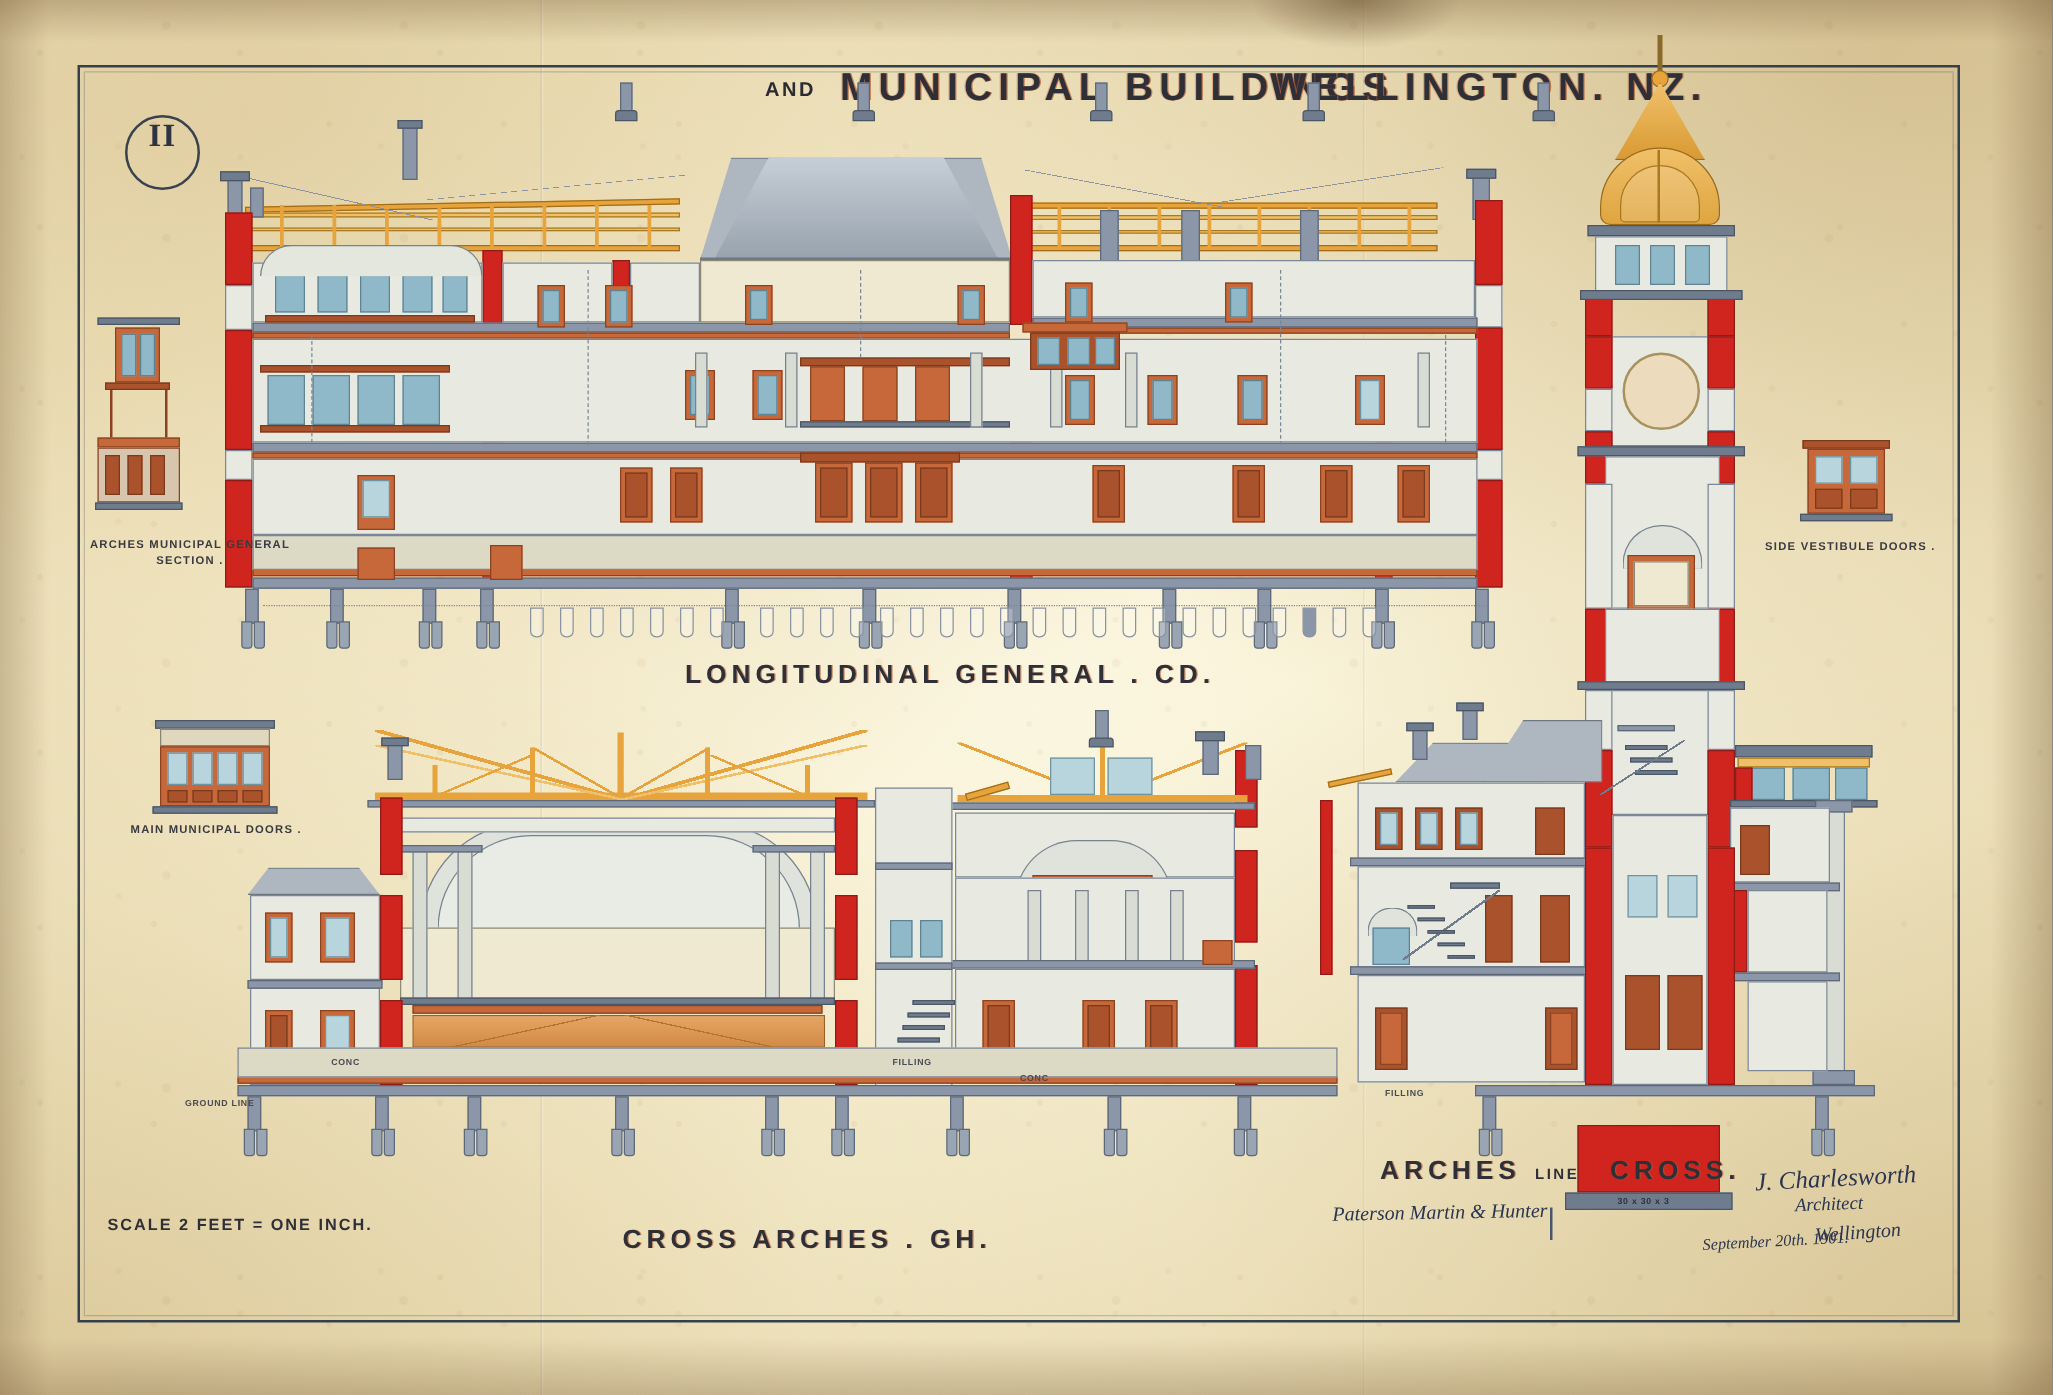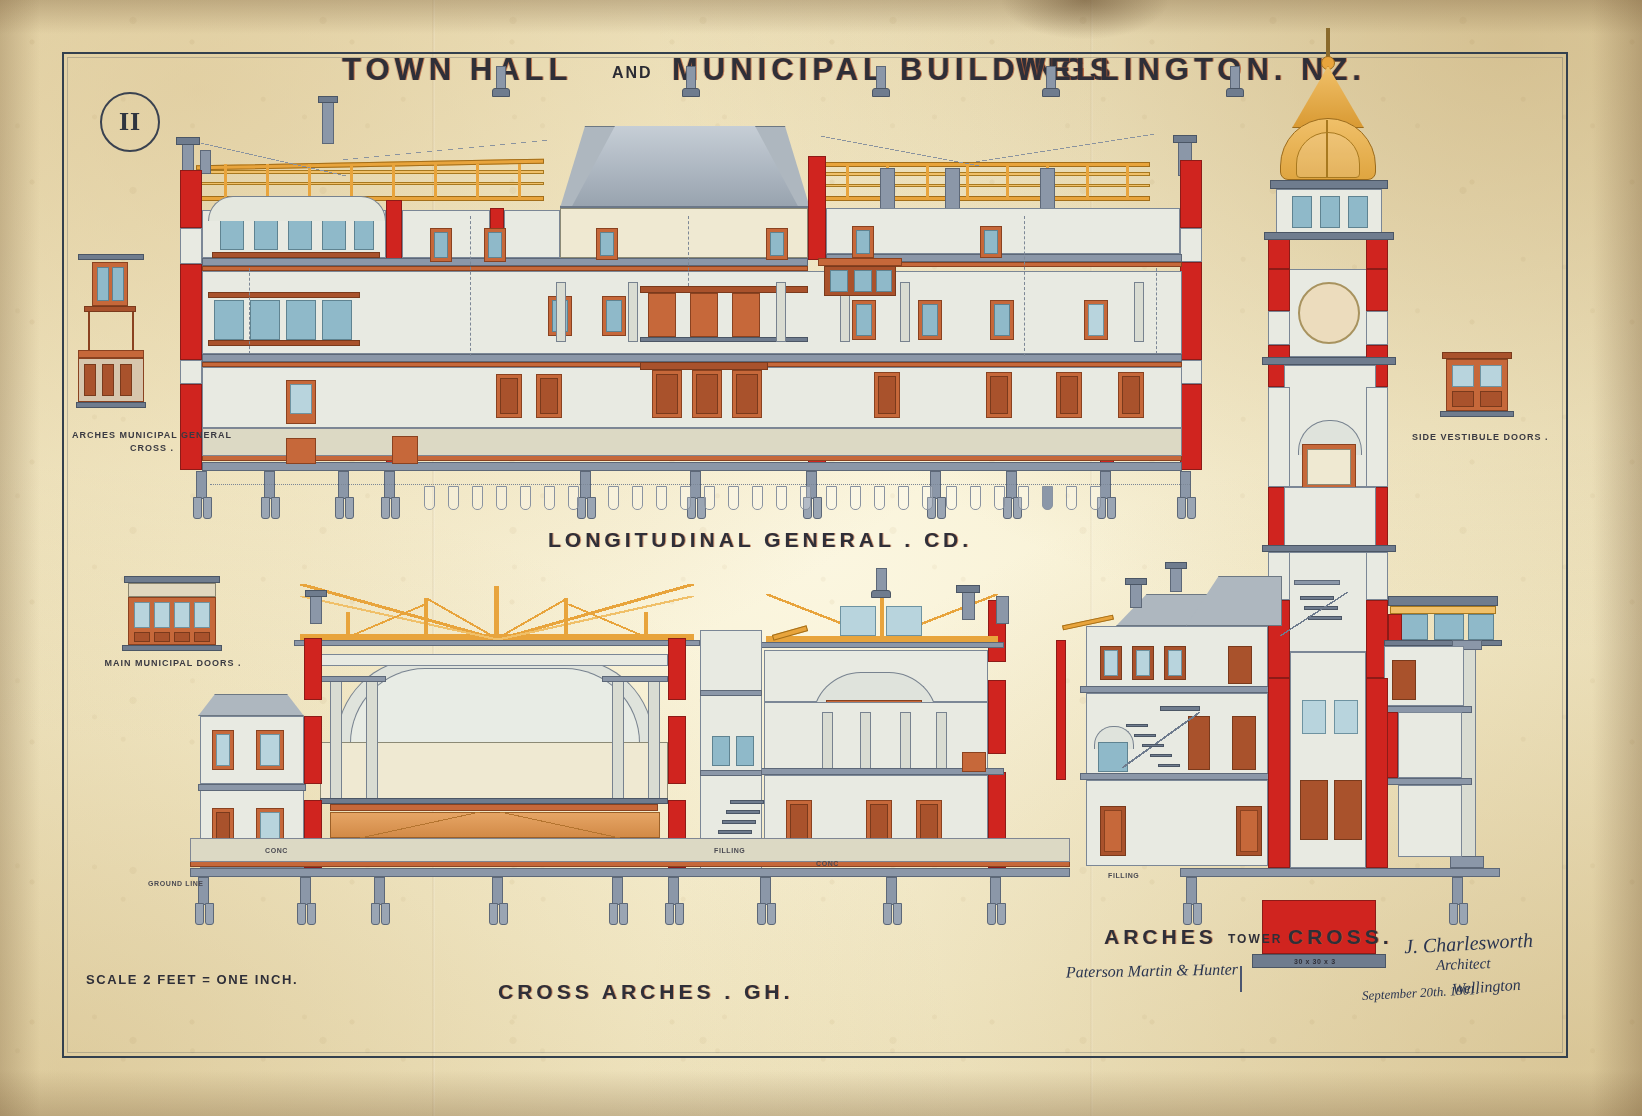--- a/index.html
+++ b/index.html
@@ -32,21 +32,21 @@
        font-family:"Liberation Sans",sans-serif;letter-spacing:2px;}
   .title-main{font-size:31px;letter-spacing:5px;color:#2f2f38;
     text-shadow:1px 0 0 rgba(183,92,52,.75),-1px 0 0 rgba(183,92,52,.35);}
   .cap{font-size:21px;letter-spacing:4px;color:#2f2f38;font-weight:700;
     text-shadow:1px 0 0 rgba(183,92,52,.6);}
   .small-cap{font-size:9px;letter-spacing:1.4px;color:#3a3a42;font-weight:700;text-align:center;}
   .scale-txt{font-size:13px;letter-spacing:1.6px;color:#2f2f38;font-weight:700;}
   .sig{position:absolute;font-family:"Liberation Serif",serif;font-style:italic;color:#2a3550;white-space:nowrap;}
 
   .sheetnum{position:absolute;left:100px;top:92px;width:56px;height:56px;border:2px solid #3a4250;border-radius:50%;
-    display:flex;align-items:center;justify-content:center;}
+    display:flex;align-items:flex-start;justify-content:center;}
   .sheetnum span{font-family:"Liberation Serif",serif;font-size:26px;font-weight:700;color:#2f3540;letter-spacing:1px;}
 
   
   .blk{position:absolute;box-sizing:border-box;}
   .wall{background:#e8eae2;border:1px solid #7b8796;}
   .red{background:#d0241f;border:1px solid #8d1b17;}
   .gry{background:#8b97a8;border:1px solid #5d6878;}
   .gryd{background:#6f7c8e;border:1px solid #4b5665;}
   .tim{background:#e8a43c;border:1px solid #a36e19;}
   .timl{background:#f0c069;border:1px solid #a8791f;}
@@ -78,21 +78,20 @@
   <div class="edge-dark" style="left:0;top:0;width:40px;height:1116px;background:linear-gradient(90deg,rgba(120,92,56,.3),rgba(120,92,56,0));"></div>
   <div class="edge-dark" style="left:1592px;top:0;width:50px;height:1116px;background:linear-gradient(270deg,rgba(120,92,56,.36),rgba(120,92,56,0));"></div>
   <div class="edge-dark" style="left:1000px;top:0;width:170px;height:40px;background:radial-gradient(ellipse at 50% 0,rgba(95,70,40,.5),rgba(95,70,40,0) 70%);"></div>
 
   <div class="border"></div>
 
   <div class="sheetnum">
     <span>II</span>
   </div>
 
-  <div class="ttl title-main" style="left:342px;top:52px;">TOWN HALL</div>
   <div class="ttl" style="left:612px;top:64px;font-size:16px;letter-spacing:2px;">AND</div>
   <div class="ttl title-main" style="left:672px;top:52px;">MUNICIPAL BUILDINGS</div>
   <div class="ttl title-main" style="left:1016px;top:52px;">WELLINGTON. NZ.</div>
 
   <div>
 
     <div class="blk roofgy" style="left:560px;top:126px;width:250px;height:82px;clip-path:polygon(0 100%,10% 0,90% 0,100% 100%);"></div>
     <div class="blk" style="left:560px;top:126px;width:250px;height:84px;background:linear-gradient(180deg,#c6ced6,#96a1ad);clip-path:polygon(4% 100%,22% 0,78% 0,96% 100%);border:none;"></div>
     <div class="blk line" style="left:560px;top:206px;width:252px;height:2px;"></div>
 
@@ -364,21 +363,21 @@
     <div class="blk woodd" style="left:84px;top:306px;width:52px;height:6px;"></div>
     <div class="blk wood" style="left:78px;top:350px;width:66px;height:8px;"></div>
     <div class="blk" style="left:78px;top:358px;width:66px;height:44px;border:1px solid #8a4220;background:#d7c6ad;"></div>
     <div class="blk woodd" style="left:84px;top:364px;width:12px;height:32px;"></div>
     <div class="blk woodd" style="left:102px;top:364px;width:12px;height:32px;"></div>
     <div class="blk woodd" style="left:120px;top:364px;width:12px;height:32px;"></div>
     <div class="blk gryd" style="left:76px;top:402px;width:70px;height:6px;"></div>
     <div class="blk" style="left:88px;top:312px;width:2px;height:38px;background:#8a4220;border:none;"></div>
     <div class="blk" style="left:132px;top:312px;width:2px;height:38px;background:#8a4220;border:none;"></div>
     <div class="ttl small-cap" style="left:64px;top:430px;width:176px;letter-spacing:1px;">ARCHES MUNICIPAL GENERAL</div>
-    <div class="ttl small-cap" style="left:64px;top:443px;width:176px;letter-spacing:1px;">CROSS .</div>
+    <div class="ttl small-cap" style="left:64px;top:443px;width:176px;letter-spacing:1px;">SECTION .</div>
   </div>
 
   <div>
     <div class="blk woodd" style="left:1442px;top:352px;width:70px;height:7px;"></div>
     <div class="blk wood" style="left:1446px;top:359px;width:62px;height:52px;"></div>
     <div class="blk glassl" style="left:1452px;top:365px;width:22px;height:22px;"></div>
     <div class="blk glassl" style="left:1480px;top:365px;width:22px;height:22px;"></div>
     <div class="blk woodd" style="left:1452px;top:391px;width:22px;height:16px;"></div>
     <div class="blk woodd" style="left:1480px;top:391px;width:22px;height:16px;"></div>
     <div class="blk gryd" style="left:1440px;top:411px;width:74px;height:6px;"></div>
@@ -680,21 +679,21 @@
 
     <div class="pile" style="left:1186px;top:877px;height:26px;"></div>
     <div class="pileb" style="left:1183px;top:903px;height:20px;"></div>
     <div class="pileb" style="left:1193px;top:903px;height:20px;"></div>
     <div class="pile" style="left:1452px;top:877px;height:26px;"></div>
     <div class="pileb" style="left:1449px;top:903px;height:20px;"></div>
     <div class="pileb" style="left:1459px;top:903px;height:20px;"></div>
     <div class="ttl" style="left:1108px;top:872px;font-size:7px;letter-spacing:.6px;color:#4a4a52;">FILLING</div>
 
     <div class="ttl cap" style="left:1104px;top:925px;">ARCHES</div>
-    <div class="ttl" style="left:1228px;top:932px;font-size:12px;letter-spacing:2px;color:#2f2f38;font-weight:700;">TOWER</div>
+    <div class="ttl" style="left:1228px;top:932px;font-size:12px;letter-spacing:2px;color:#2f2f38;font-weight:700;">LINE</div>
     <div class="ttl cap" style="left:1288px;top:925px;">CROSS.</div>
   </div>
 
   <div class="ttl scale-txt" style="left:86px;top:972px;">SCALE 2 FEET = ONE INCH.</div>
 
   <div class="sig" style="left:1404px;top:932px;font-size:20px;transform:rotate(-3deg);">J. Charlesworth</div>
   <div class="sig" style="left:1436px;top:956px;font-size:15px;transform:rotate(-2deg);">Architect</div>
   <div class="sig" style="left:1452px;top:978px;font-size:16px;transform:rotate(-4deg);">Wellington</div>
   <div class="sig" style="left:1362px;top:985px;font-size:13px;transform:rotate(-3deg);">September 20th. 1901.</div>
   <div class="sig" style="left:1066px;top:962px;font-size:16px;transform:rotate(-1deg);">Paterson Martin &amp; Hunter</div>

